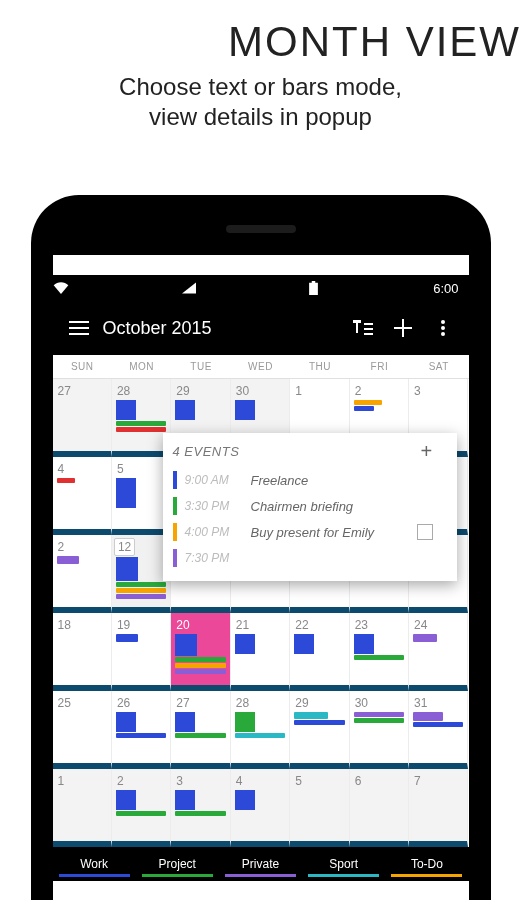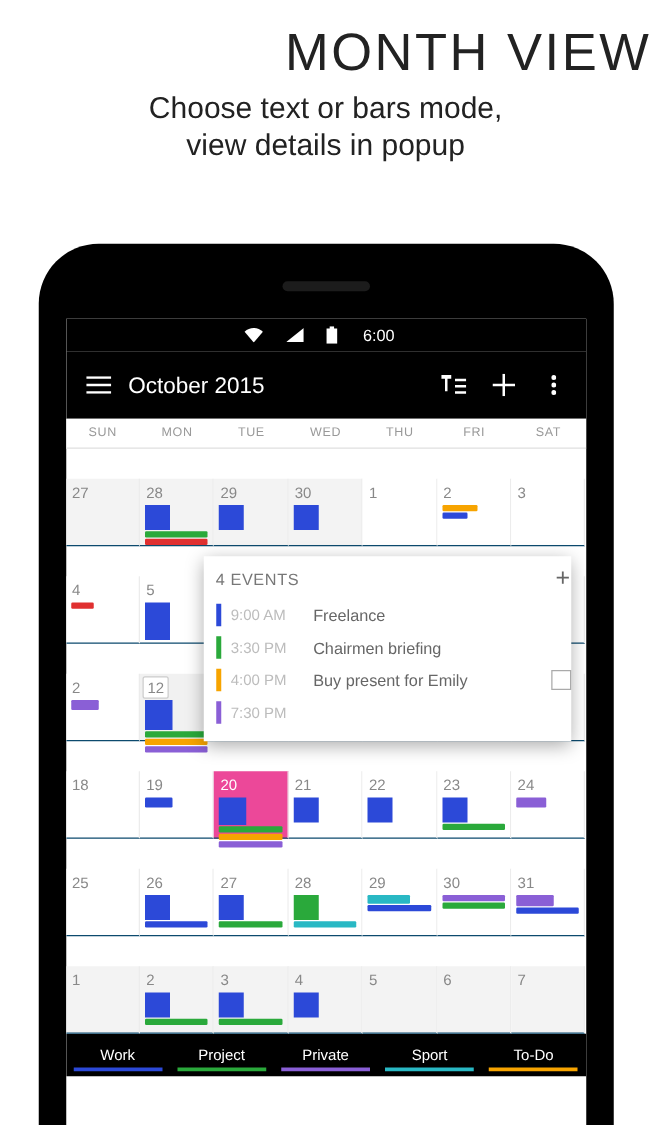--- a/index.html
+++ b/index.html
@@ -51,26 +51,27 @@
     background: #fff;
     position: relative;
     overflow: hidden;
   }
 
   
   .statusbar {
     height: 26px;
     background: #000;
     display: flex;
-    justify-content: center;
+    justify-content: space-between;
     align-items: center;
     gap: 18px;
     padding-right: 10px;
     color: #fff;
     font-size: 13px;
+    margin-top: 20px;
   }
   .statusbar svg { fill: #fff; }
   .status-time { margin-left: 2px; font-weight: 400; }
 
   
   .appbar {
     height: 54px;
     background: #000;
     display: flex;
     align-items: center;
@@ -97,25 +98,24 @@
   }
 
   
   .grid {
     display: grid;
     grid-template-columns: repeat(7, 1fr);
     grid-template-rows: repeat(6, 78px);
   }
   .cell {
     border-right: 1px solid #ececec;
-    border-bottom: 1px solid #0c4a6e;
+    border-bottom: 6px solid #0c4a6e;
     position: relative;
     padding: 2px;
     background: #fff;
-    margin-top: 24px;
   }
   .out { background: #f3f3f3; }
   .today { background: #ec4899; }
   .dnum {
     font-size: 12px;
     color: #888;
     padding: 1px 3px;
     display: inline-block;
   }
   .today .dnum { color: #fff; }
@@ -137,25 +137,26 @@
   .c-blue   { background: #2c49d8; }
   .c-green  { background: #2aa93b; }
   .c-orange { background: #f7a400; }
   .c-purple { background: #8a5fd6; }
   .c-red    { background: #e03030; }
   .c-cyan   { background: #29b8c4; }
 
   
   .popup {
     position: absolute;
-    top: 190px; left: 110px; right: 12px;
+    top: 178px; left: 110px; right: 12px;
     background: #fff;
     box-shadow: 0 4px 14px rgba(0,0,0,.35);
-    padding: 8px 0 10px 10px;
+    padding: 8px 24px 10px 10px;
     font-size: 13px;
+    font-style: italic;
   }
   .popup-head {
     display: flex; justify-content: space-between; align-items: center;
     color: #777; font-size: 13px; letter-spacing: .5px;
     margin-bottom: 6px;
   }
   .popup-head .plus { font-size: 20px; color: #666; line-height: 1; }
   .popup-row {
     display: flex; align-items: center; gap: 8px;
     padding: 4px 0;

